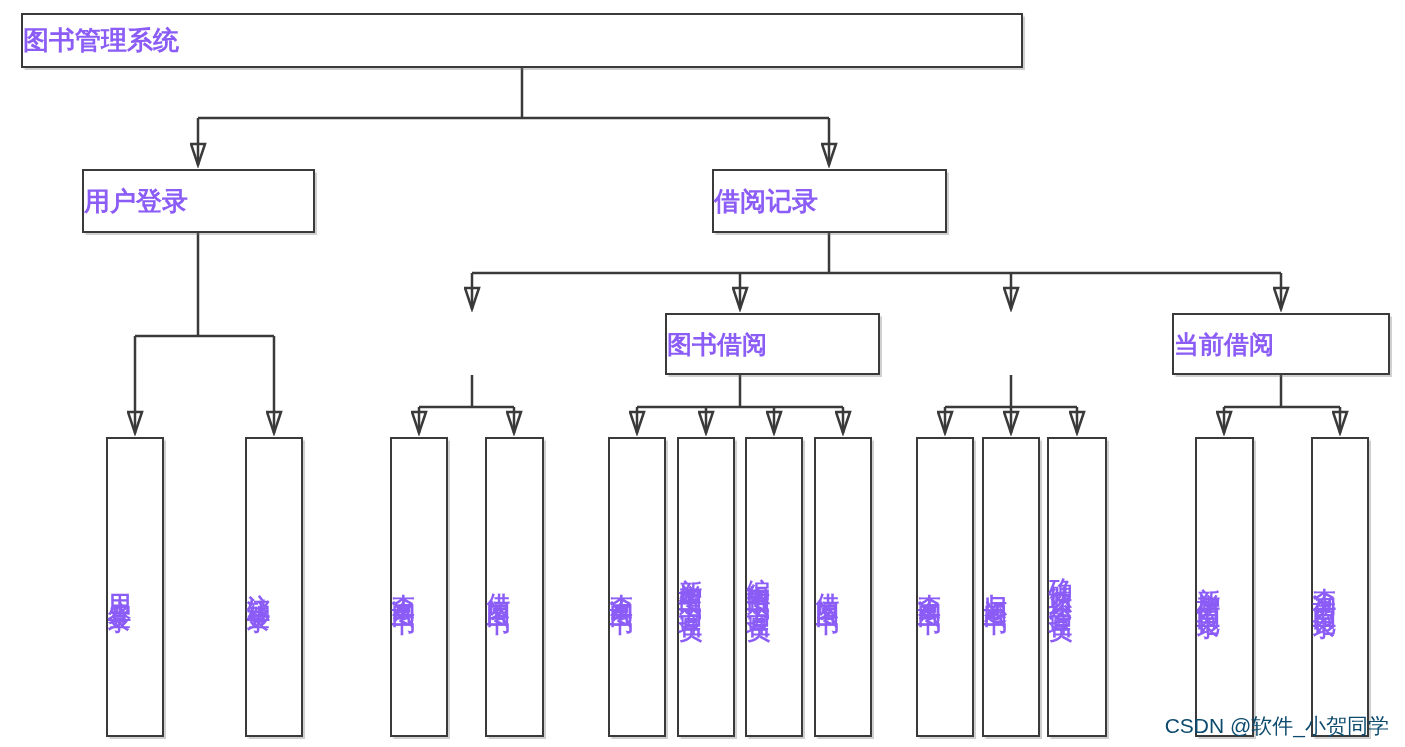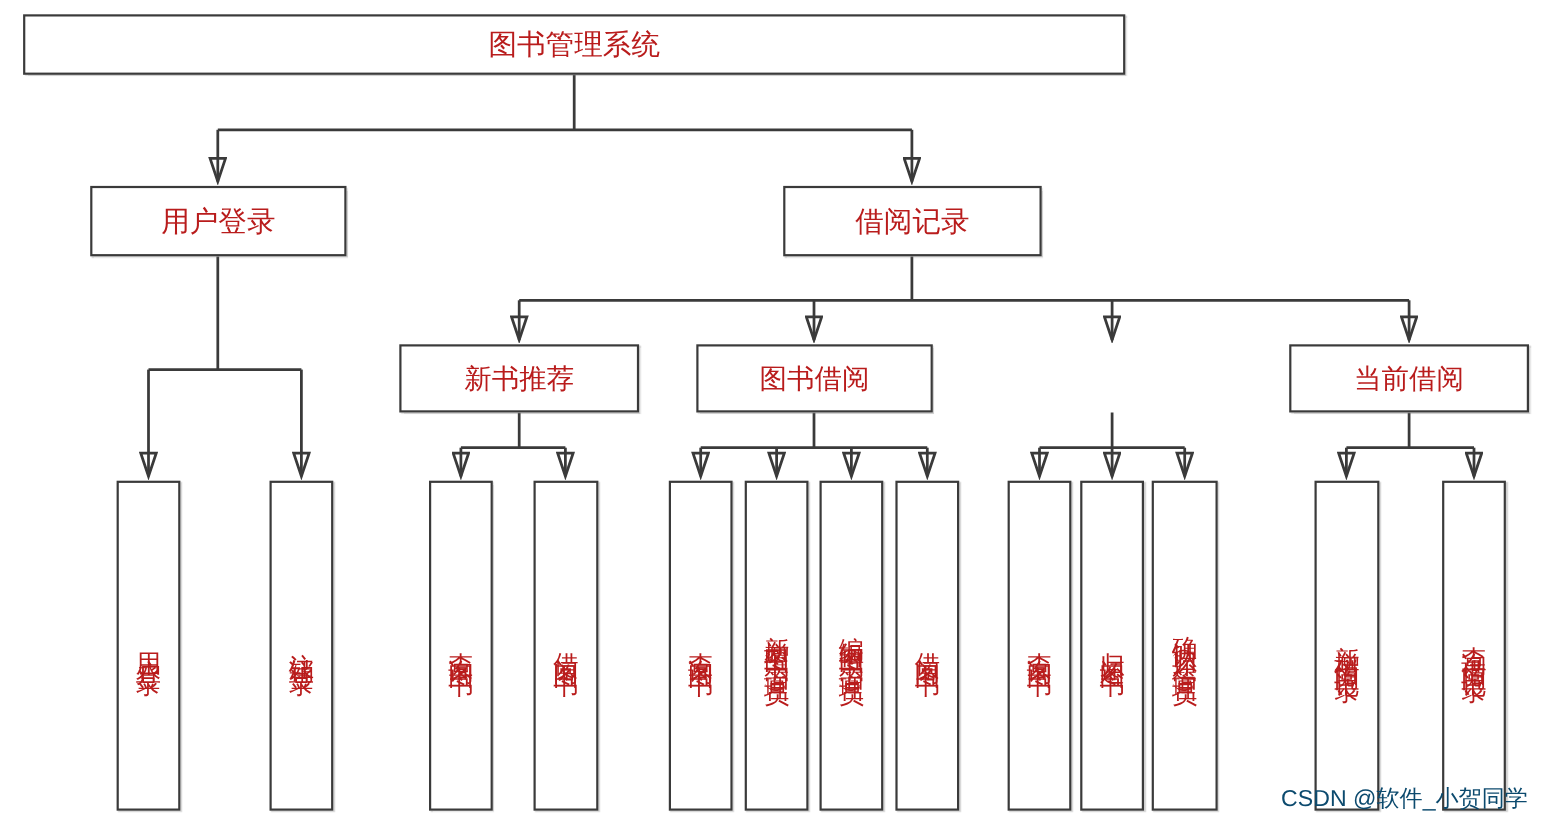--- a/index.html
+++ b/index.html
@@ -27,44 +27,45 @@
     fill: none;
   }
   .wires path.arr {
     marker-end: url(#arrowhead);
   }
   .node {
     position: absolute;
     box-sizing: border-box;
     background: #ffffff;
     border: 2.5px solid #3a3a3a;
-    color: #b91c1c;
+    color: #8b5cf6;
     display: flex;
     align-items: center;
-    justify-content: center;
+    justify-content: flex-start;
     text-align: center;
     z-index: 1;
     box-shadow: 1.5px 1.5px 1px rgba(120,120,120,0.35);
+    font-weight: bold;
   }
   .node.root   { left: 21px;  top: 13px;  width: 1002px; height: 55px; font-size: 26px; }
   .node.lvl2   { top: 169px; height: 64px; font-size: 26px; }
   .node.lvl3   { top: 313px; height: 62px; font-size: 25px; }
   .node.leaf   { top: 437px; height: 300px; font-size: 23px; }
   .node.leaf .vtext {
     writing-mode: vertical-rl;
     text-orientation: mixed;
     line-height: 1;
     letter-spacing: 6px;
   }
   
   #n-user-login   { left: 82px;  width: 233px; }
   #n-book-mgmt    { left: 712px; width: 235px; }
   
   #n-new-books      { left: 363px;  width: 218px; }
-  #n-book-borrow    { left: 633px;  width: 215px; }
+  #n-book-borrow    { left: 665px;  width: 215px; }
   #n-current-borrow { left: 902px;  width: 218px; }
   #n-borrow-records { left: 1172px; width: 218px; }
   
   #n-ul-0 { left: 106px;  width: 58px; }
   #n-ul-1 { left: 245px;  width: 58px; }
   #n-nb-0 { left: 390px;  width: 58px; }
   #n-nb-1 { left: 485px;  width: 59px; }
   #n-bb-0 { left: 608px;  width: 58px; }
   #n-bb-1 { left: 677px;  width: 58px; }
   #n-bb-2 { left: 745px;  width: 58px; }
@@ -155,23 +156,20 @@
     <span>图书管理系统</span>
   </div>
 
   <div class="node lvl2" id="n-user-login">
     <span>用户登录</span>
   </div>
   <div class="node lvl2" id="n-book-mgmt">
     <span>借阅记录</span>
   </div>
 
-  <div class="node lvl3" id="n-new-books">
-    <span>新书推荐</span>
-  </div>
   <div class="node lvl3" id="n-book-borrow">
     <span>图书借阅</span>
   </div>
   <div class="node lvl3" id="n-borrow-records">
     <span>当前借阅</span>
   </div>
 
   <div class="node leaf" id="n-ul-0">
     <span class="vtext">用户登录</span>
   </div>

